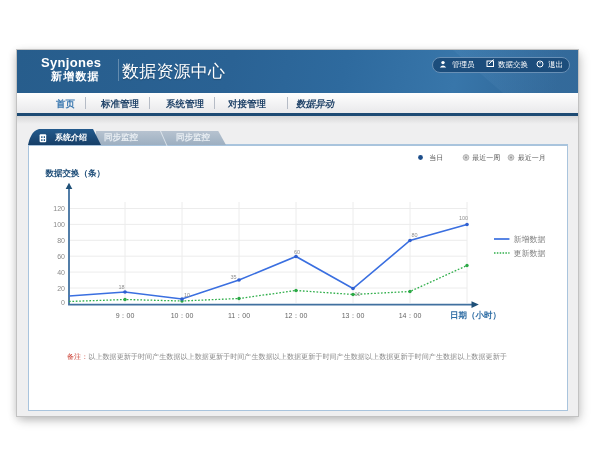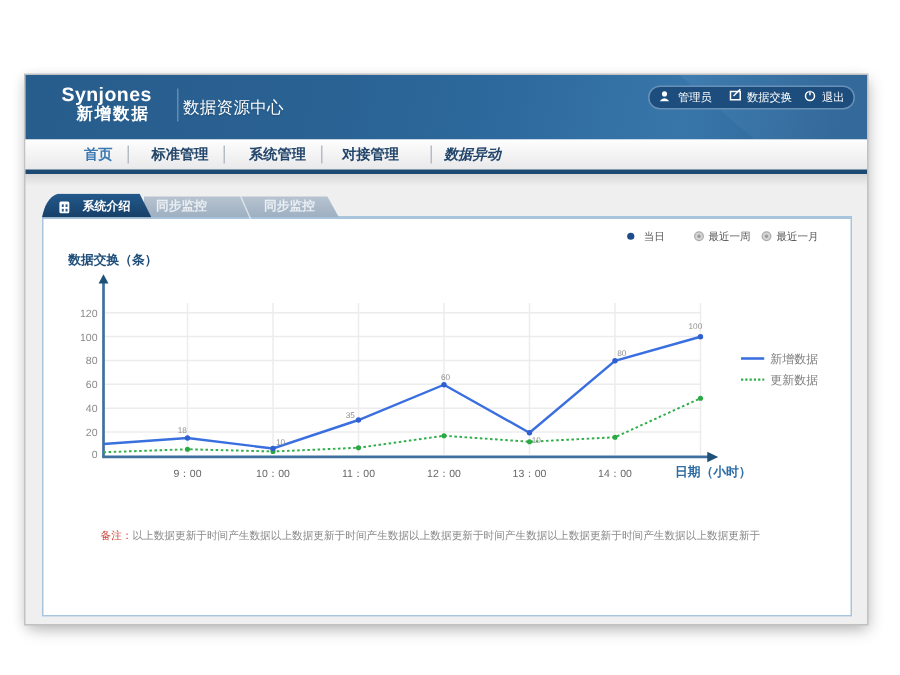--- a/index.html
+++ b/index.html
@@ -4,21 +4,21 @@
 <style>
 html,body{margin:0;padding:0;width:600px;height:450px;background:#fff;overflow:hidden;
  font-family:"Liberation Sans",sans-serif;-webkit-font-smoothing:antialiased;}
 #frame{position:absolute;left:17px;top:50px;width:561px;height:366px;background:#efeff0;
  box-shadow:0 0 0 1px #c2c2c2,2px 4px 10px rgba(0,0,0,.22),-2px 2px 8px rgba(0,0,0,.12);}
 #header{position:absolute;left:17px;top:50px;width:561px;height:43px;
  background:linear-gradient(102deg,#275d8c 0%,#2a6294 38%,#2e6a9e 58%,#3876aa 78%,#2e6596 96%);}
 #logo1{position:absolute;left:41px;top:57px;color:#fff;font-size:13px;font-weight:bold;letter-spacing:.3px;line-height:12px;}
 #logo2{position:absolute;left:51px;top:70.5px;color:#fff;font-size:11px;font-weight:bold;letter-spacing:1.2px;line-height:11px;}
 #hdiv{position:absolute;left:117.5px;top:59px;width:1px;height:22px;background:rgba(255,255,255,.28);}
-#htitle{position:absolute;left:122px;top:65.5px;color:#fff;font-size:11px;line-height:12px;letter-spacing:.2px;text-shadow:0 1px 1px rgba(0,0,0,.25);}
+#htitle{position:absolute;left:122px;top:65.5px;color:#fff;font-size:17px;line-height:12px;letter-spacing:.2px;text-shadow:0 1px 1px rgba(0,0,0,.25);}
 #pill{position:absolute;left:432px;top:57px;width:138px;height:16px;background:#1c4d7c;
  border:1px solid #6990b6;border-radius:9px;box-sizing:border-box;}
 .pt{position:absolute;color:#fff;font-size:7.5px;top:61.2px;line-height:8px;text-align:center;}
 #nav{position:absolute;left:17px;top:93px;width:561px;height:20px;
  background:linear-gradient(#fefefe,#e9e9eb);border-bottom:3px solid #1d4a73;box-sizing:content-box;}
 .ni{position:absolute;top:98px;font-size:9.5px;font-weight:bold;color:#24466b;line-height:11px;}
 .nd{position:absolute;top:97px;width:1px;height:12px;background:#b6bcc6;}
 #content-shadow{position:absolute;left:17px;top:116px;width:561px;height:8px;
  background:linear-gradient(rgba(0,0,0,.10),rgba(0,0,0,0));}
 .tab{position:absolute;top:129px;height:16px;color:#fff;}

